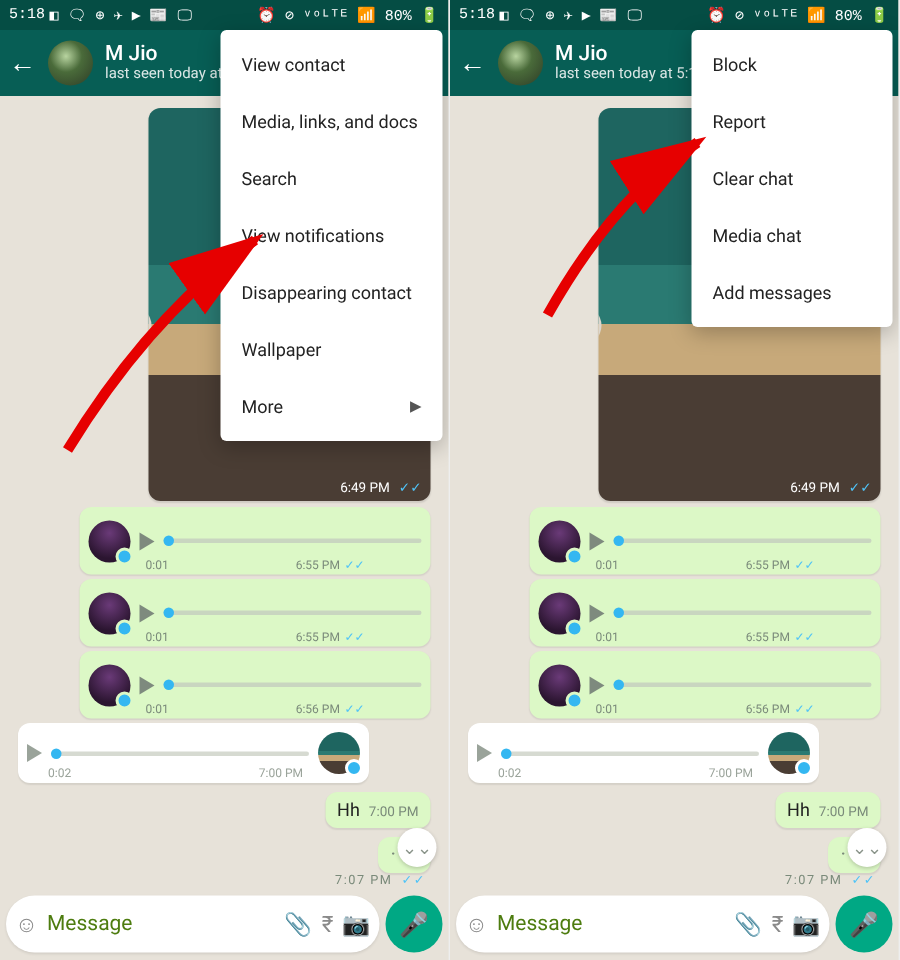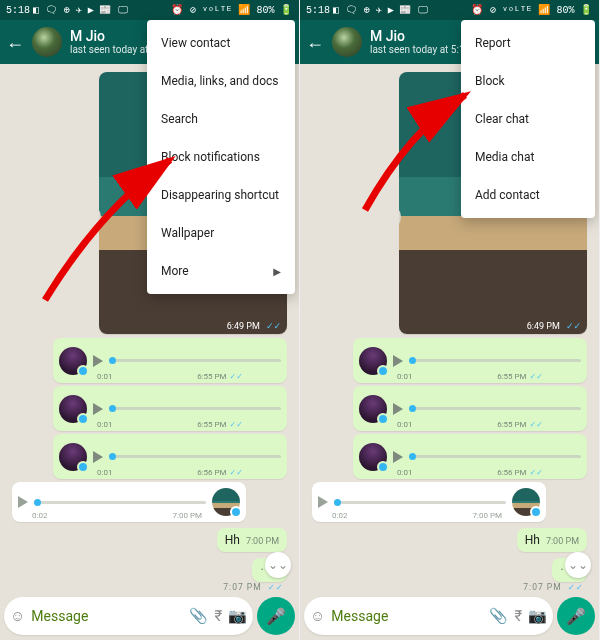--- a/index.html
+++ b/index.html
@@ -75,24 +75,24 @@
     <div class="menu-item">
         <span>View contact</span>
       </div>
     <div class="menu-item">
         <span>Media, links, and docs</span>
       </div>
     <div class="menu-item">
         <span>Search</span>
       </div>
     <div class="menu-item">
-        <span>Block notifications</span>
-      </div>
-    <div class="menu-item">
-        <span>Disappearing shortcut</span>
+        <span>View notifications</span>
+      </div>
+    <div class="menu-item">
+        <span>Disappearing contact</span>
       </div>
     <div class="menu-item">
         <span>Wallpaper</span>
       </div>
     <div class="menu-item">
         <span>More</span>
         <span class="menu-chevron">▶</span>
       </div>
   </div>
 
@@ -207,33 +207,33 @@
     <span class="back-icon">←</span>
     <div class="avatar"></div>
     <div class="header-text">
       <div class="contact-name">M Jio</div>
       <div class="last-seen">last seen today at 5:16</div>
     </div>
   </div>
 
   <div class="menu" style="width:134px;">
     <div class="menu-item">
+        <span>Block</span>
+      </div>
+    <div class="menu-item">
         <span>Report</span>
       </div>
     <div class="menu-item">
-        <span>Block</span>
-      </div>
-    <div class="menu-item">
         <span>Clear chat</span>
       </div>
     <div class="menu-item">
         <span>Media chat</span>
       </div>
     <div class="menu-item">
-        <span>Add contact</span>
+        <span>Add messages</span>
       </div>
   </div>
 
   <div class="chat-area">
     <div class="img-bubble">
       <div class="share-badge">➦</div>
       <div class="img-time">
           <span>6:49 PM</span>
           <span class="ticks">✓✓</span>
         </div>

